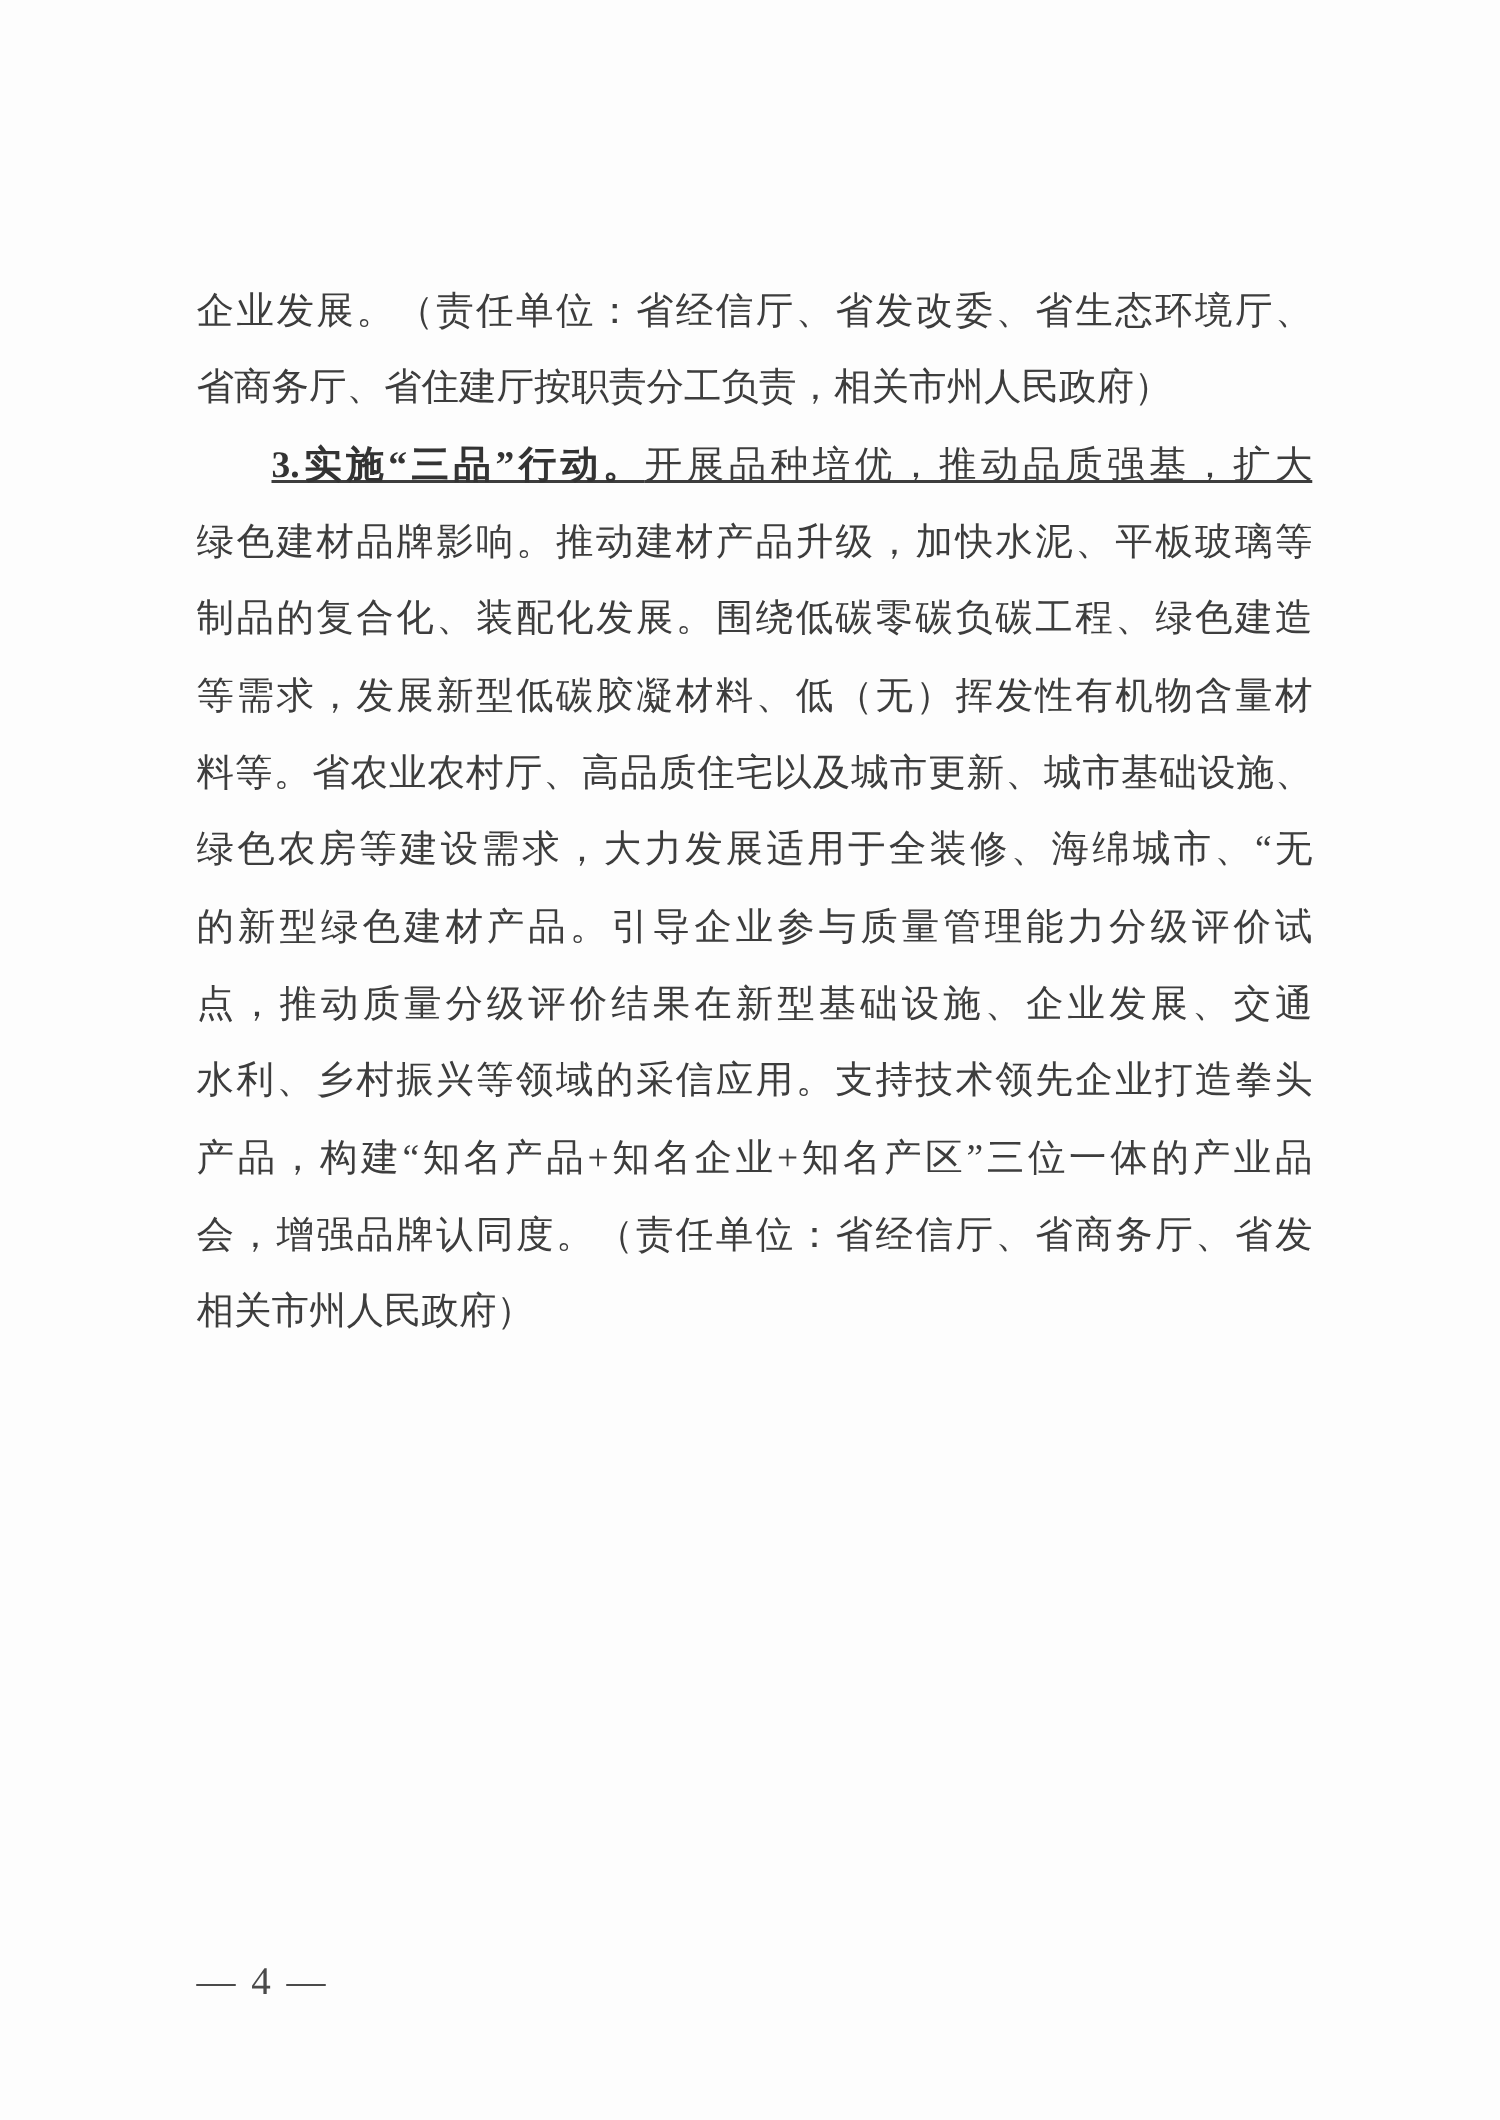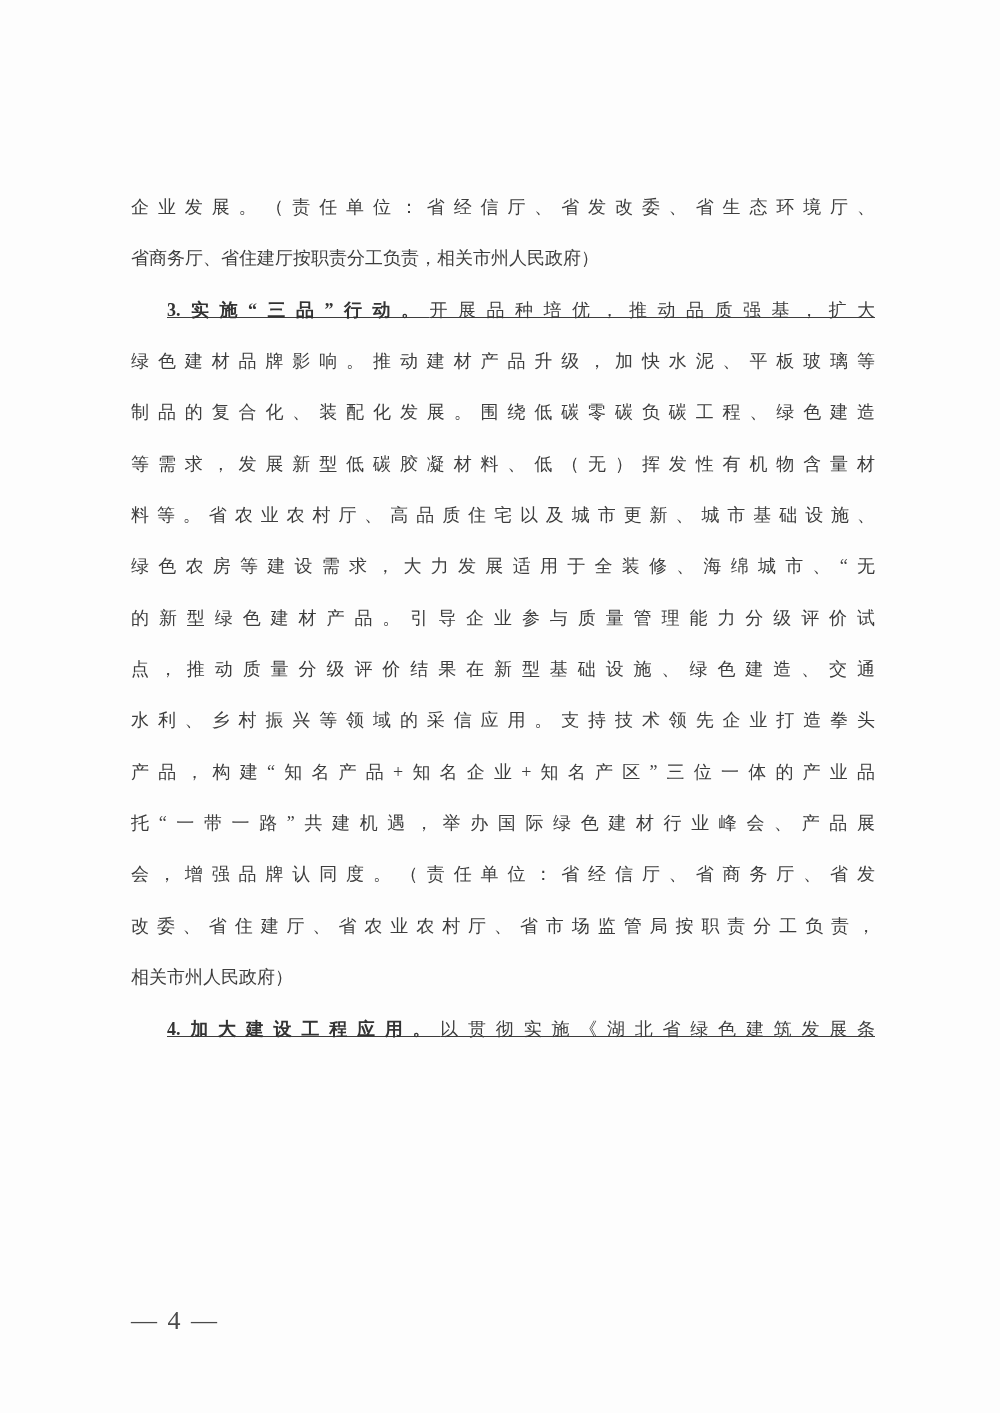--- a/index.html
+++ b/index.html
@@ -18,21 +18,21 @@
   }
   .textblock {
     position: absolute;
     left: 131px;
     top: 182px;
     width: 744px;
   }
   .line {
     height: 51.35px;
     line-height: 51.35px;
-    font-size: 18px;
+    font-size: 25px;
     text-align: justify;
     text-align-last: justify;
     overflow: hidden;
     white-space: normal;
   }
   .line.short {
     text-align: right;
     text-align-last: left;
   }
   .line.indent {
@@ -74,34 +74,31 @@
 
     <div class="line"><span class="b"></span><span>等需求，发展新型低碳胶凝材料、低（无）挥发性有机物含量材</span></div>
 
     <div class="line"><span class="b"></span><span>料等。省农业农村厅、高品质住宅以及城市更新、城市基础设施、</span></div>
 
     <div class="line"><span class="b"></span><span>绿色农房等建设需求，大力发展适用于全装修、海绵城市、“无</span></div>
 
 
     <div class="line"><span class="b"></span><span>的新型绿色建材产品。引导企业参与质量管理能力分级评价试</span></div>
 
-    <div class="line"><span class="b"></span><span>点，推动质量分级评价结果在新型基础设施、绿色建造、交通</span></div>
+    <div class="line"><span class="b"></span><span>点，推动质量分级评价结果在新型基础设施、企业发展、交通</span></div>
 
     <div class="line"><span class="b"></span><span>水利、乡村振兴等领域的采信应用。支持技术领先企业打造拳头</span></div>
 
     <div class="line"><span class="b"></span><span>产品，构建“知名产品+知名企业+知名产区”三位一体的产业品</span></div>
 
 
-    <div class="line"><span class="b"></span><span>托“一带一路”共建机遇，举办国际绿色建材行业峰会、产品展</span></div>
 
     <div class="line"><span class="b"></span><span>会，增强品牌认同度。（责任单位：省经信厅、省商务厅、省发</span></div>
 
-    <div class="line"><span class="b"></span><span>改委、省住建厅、省农业农村厅、省市场监管局按职责分工负责，</span></div>
 
     <div class="line short"><span class="b"></span><span>相关市州人民政府）</span></div>
 
 
-    <div class="line indent"><span class="b">4.加大建设工程应用。</span><span>以贯彻实施《湖北省绿色建筑发展条</span></div>
 
   </div>
 
   <div class="footer">— 4 —</div>
 </div>
 
 </body></html>

